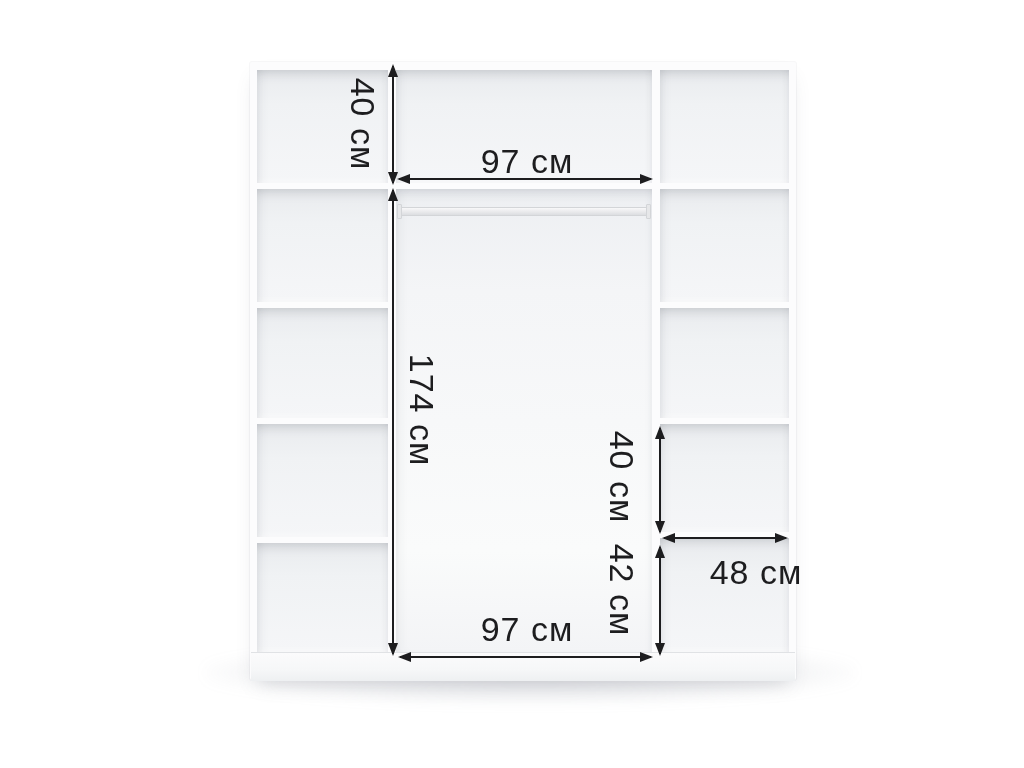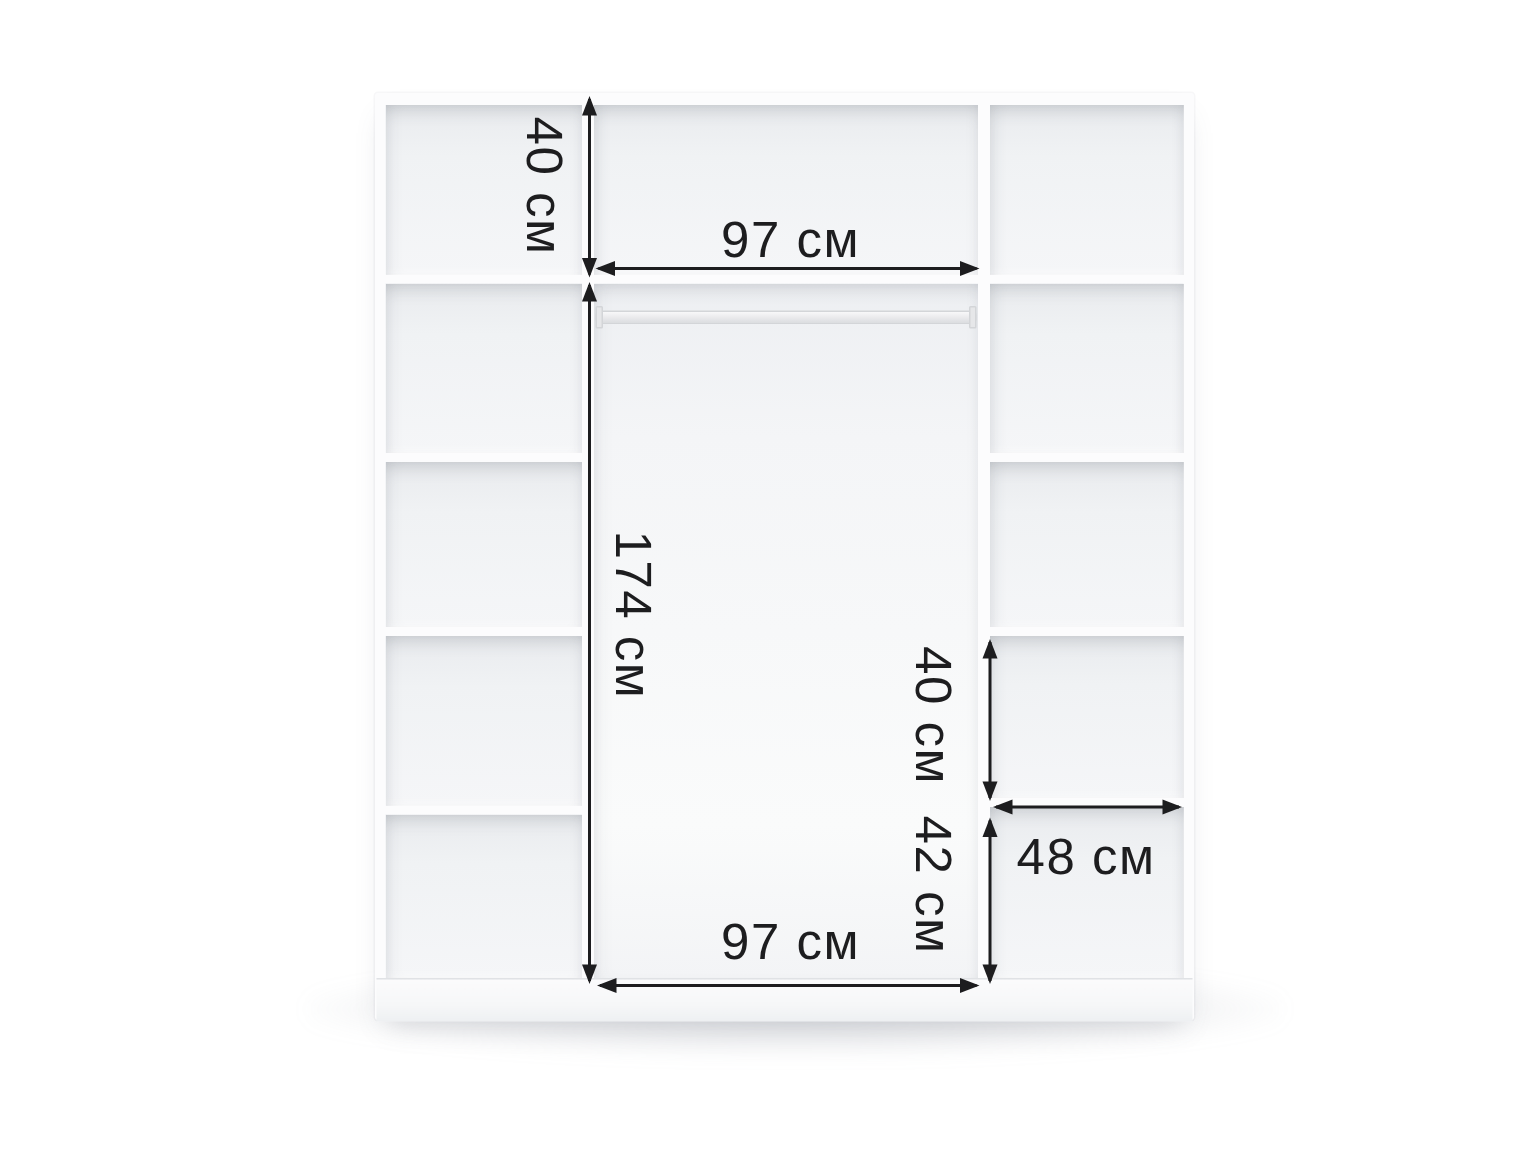--- a/index.html
+++ b/index.html
@@ -119,21 +119,21 @@
     <div class="dim-line" style="left:659px;top:428px;width:2px;height:104px;"></div>
     <div class="ah ah-up" style="left:655px;top:426px;"></div>
     <div class="ah ah-down" style="left:655px;top:521px;"></div>
     <div class="dim-label vert" style="left:621px;top:477px;">40 см</div>
   </div>
 
   <div>
     <div class="dim-line" style="left:664px;top:537px;width:122px;height:2px;"></div>
     <div class="ah ah-left" style="left:662px;top:533px;"></div>
     <div class="ah ah-right" style="left:775px;top:533px;"></div>
-    <div class="dim-label" style="left:724px;top:572px;">48 см</div>
+    <div class="dim-label" style="left:756px;top:572px;">48 см</div>
   </div>
 
   <div>
     <div class="dim-line" style="left:659px;top:547px;width:2px;height:107px;"></div>
     <div class="ah ah-up" style="left:655px;top:545px;"></div>
     <div class="ah ah-down" style="left:655px;top:643px;"></div>
     <div class="dim-label vert" style="left:621px;top:590px;">42 см</div>
   </div>
 
   <div>

